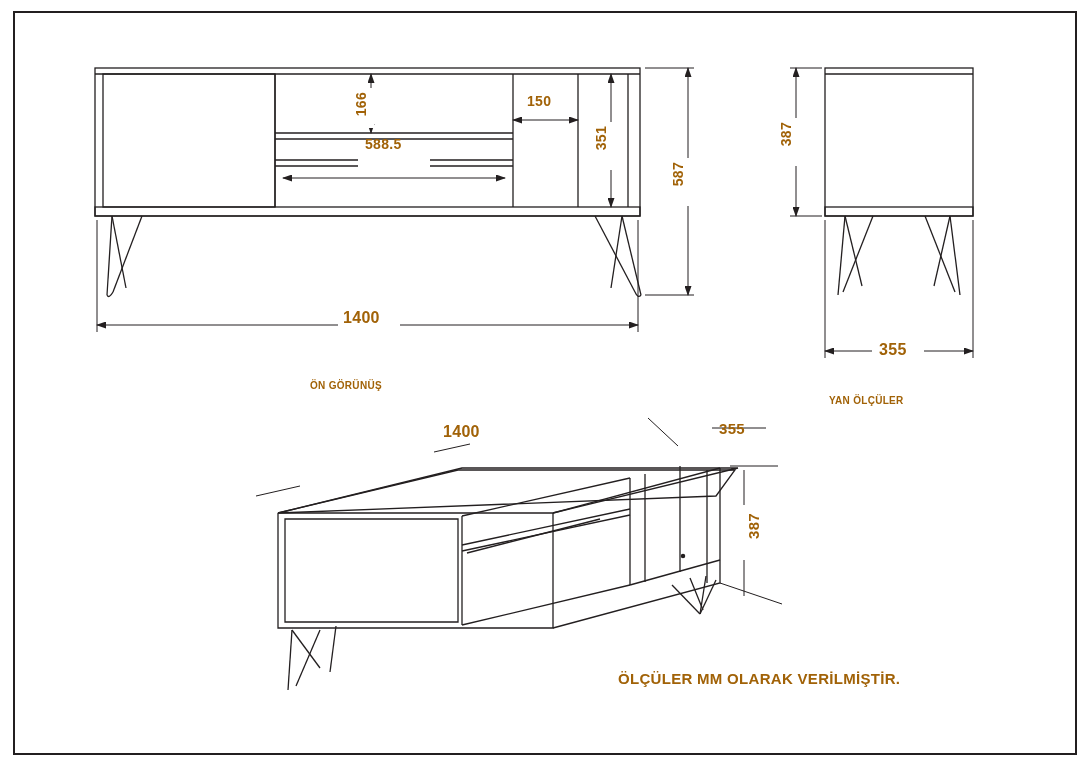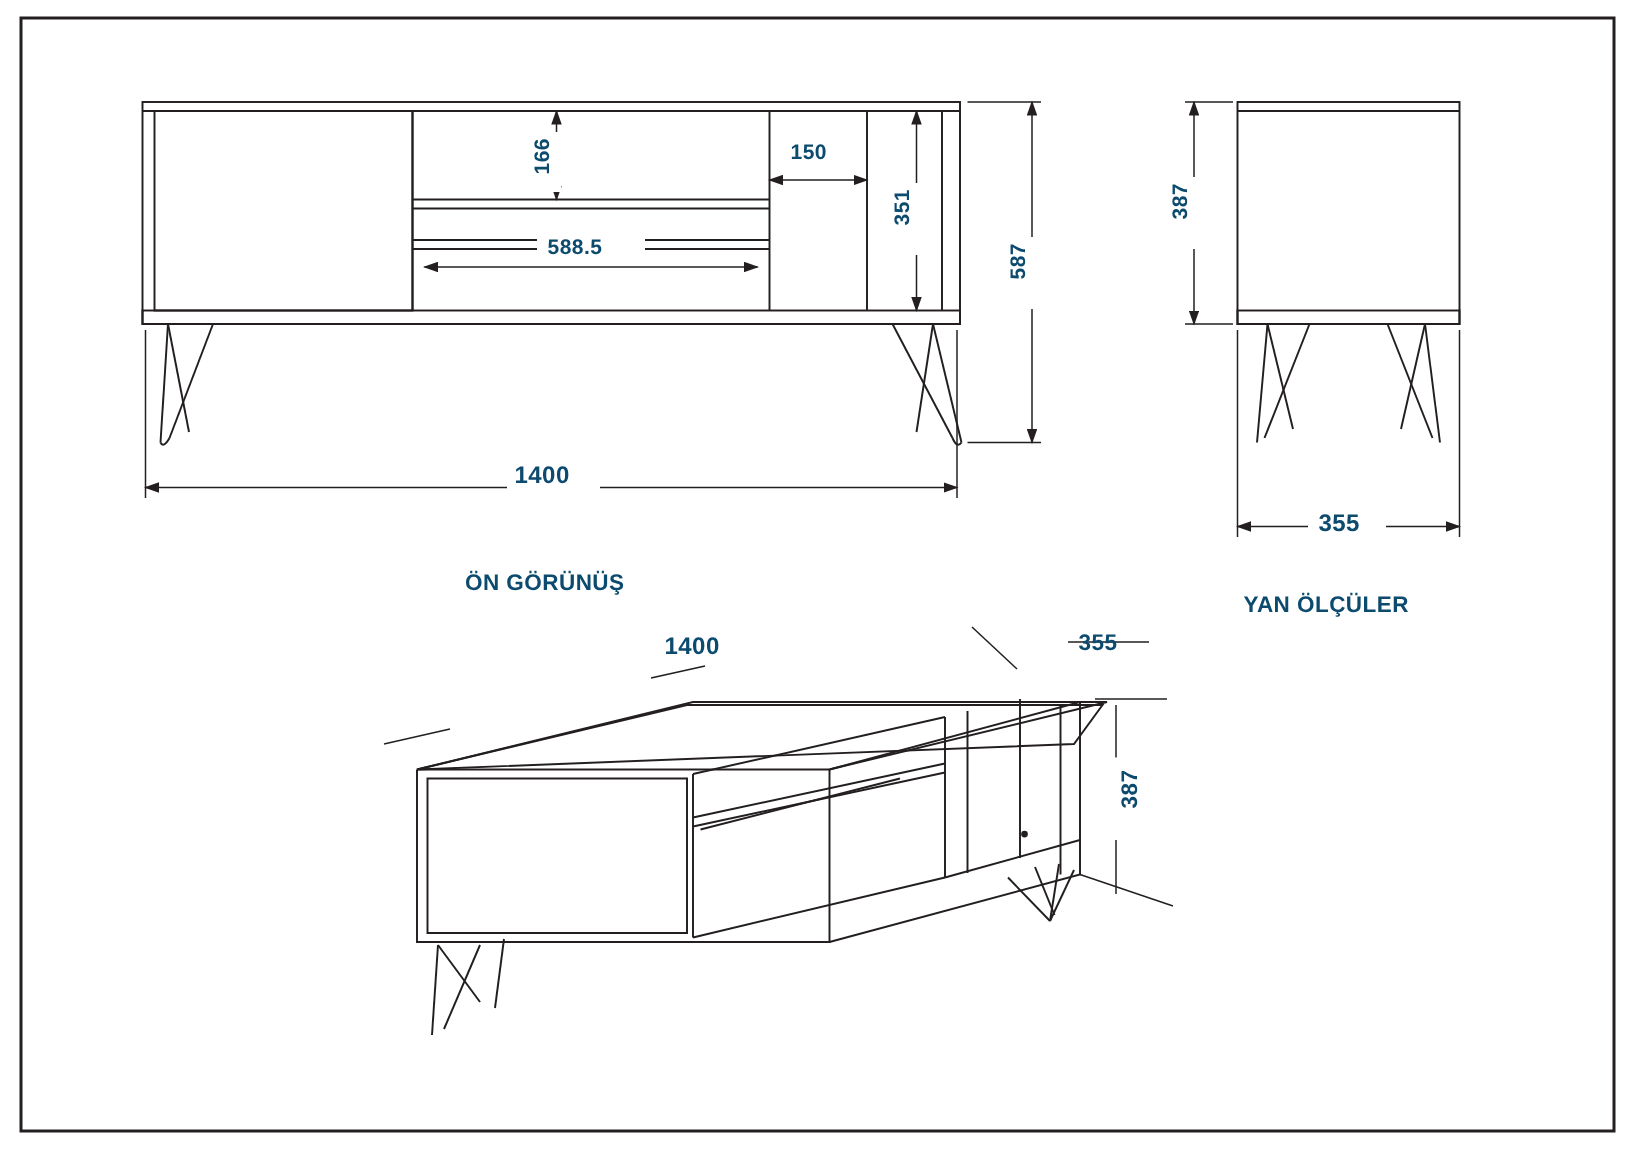--- a/index.html
+++ b/index.html
@@ -29,30 +29,30 @@
   svg#drawing {
     position: absolute;
     left: 0;
     top: 0;
     width: 1090px;
     height: 767px;
   }
   .lbl {
     position: absolute;
     font-weight: bold;
-    color: #0c4a6e;
+    color: #a16207;
     white-space: nowrap;
     letter-spacing: 0.3px;
   }
   .dim {
     font-size: 14px;
     font-weight: bold;
   }
   .caption {
-    font-size: 15px;
+    font-size: 10px;
     font-weight: bold;
   }
   .note {
     font-size: 15px;
     font-weight: bold;
   }
 </style>
 </head>
 <body>
 
@@ -208,21 +208,21 @@
       <line x1="720" y1="583" x2="782" y2="604"></line>
       <line x1="744" y1="470" x2="744" y2="505"></line>
       <line x1="744" y1="560" x2="744" y2="596"></line>
     </g>
   </svg>
 
   <div class="lbl dim" style="left:353px; top:92px; writing-mode:vertical-rl; text-orientation:mixed; transform:rotate(180deg);">166</div>
 
   <div class="lbl dim" style="left:527px; top:93px;">150</div>
 
-  <div class="lbl dim" style="left:365px; top:156px;">588.5</div>
+  <div class="lbl dim" style="left:365px; top:136px;">588.5</div>
 
   <div class="lbl dim" style="left:593px; top:126px; writing-mode:vertical-rl; text-orientation:mixed; transform:rotate(180deg);">351</div>
 
   <div class="lbl dim" style="left:670px; top:162px; writing-mode:vertical-rl; text-orientation:mixed; transform:rotate(180deg);">587</div>
 
   <div class="lbl dim" style="left:343px; top:309px; font-size:16px;">1400</div>
 
   <div class="lbl caption" style="left:310px; top:380px;">ÖN GÖRÜNÜŞ</div>
 
   <div class="lbl dim" style="left:778px; top:122px; writing-mode:vertical-rl; text-orientation:mixed; transform:rotate(180deg);">387</div>
@@ -230,14 +230,15 @@
   <div class="lbl dim" style="left:879px; top:341px; font-size:16px;">355</div>
 
   <div class="lbl caption" style="left:829px; top:395px;">YAN ÖLÇÜLER</div>
 
   <div class="lbl dim" style="left:443px; top:423px; font-size:16px;">1400</div>
 
   <div class="lbl dim" style="left:719px; top:420px; font-size:15px;">355</div>
 
   <div class="lbl dim" style="left:745px; top:513px; writing-mode:vertical-rl; text-orientation:mixed; transform:rotate(180deg); font-size:15px;">387</div>
 
+  <div class="lbl note" style="left:618px; top:670px;">ÖLÇÜLER MM OLARAK VERİLMİŞTİR.</div>
 
 </div>
 
 </body></html>

